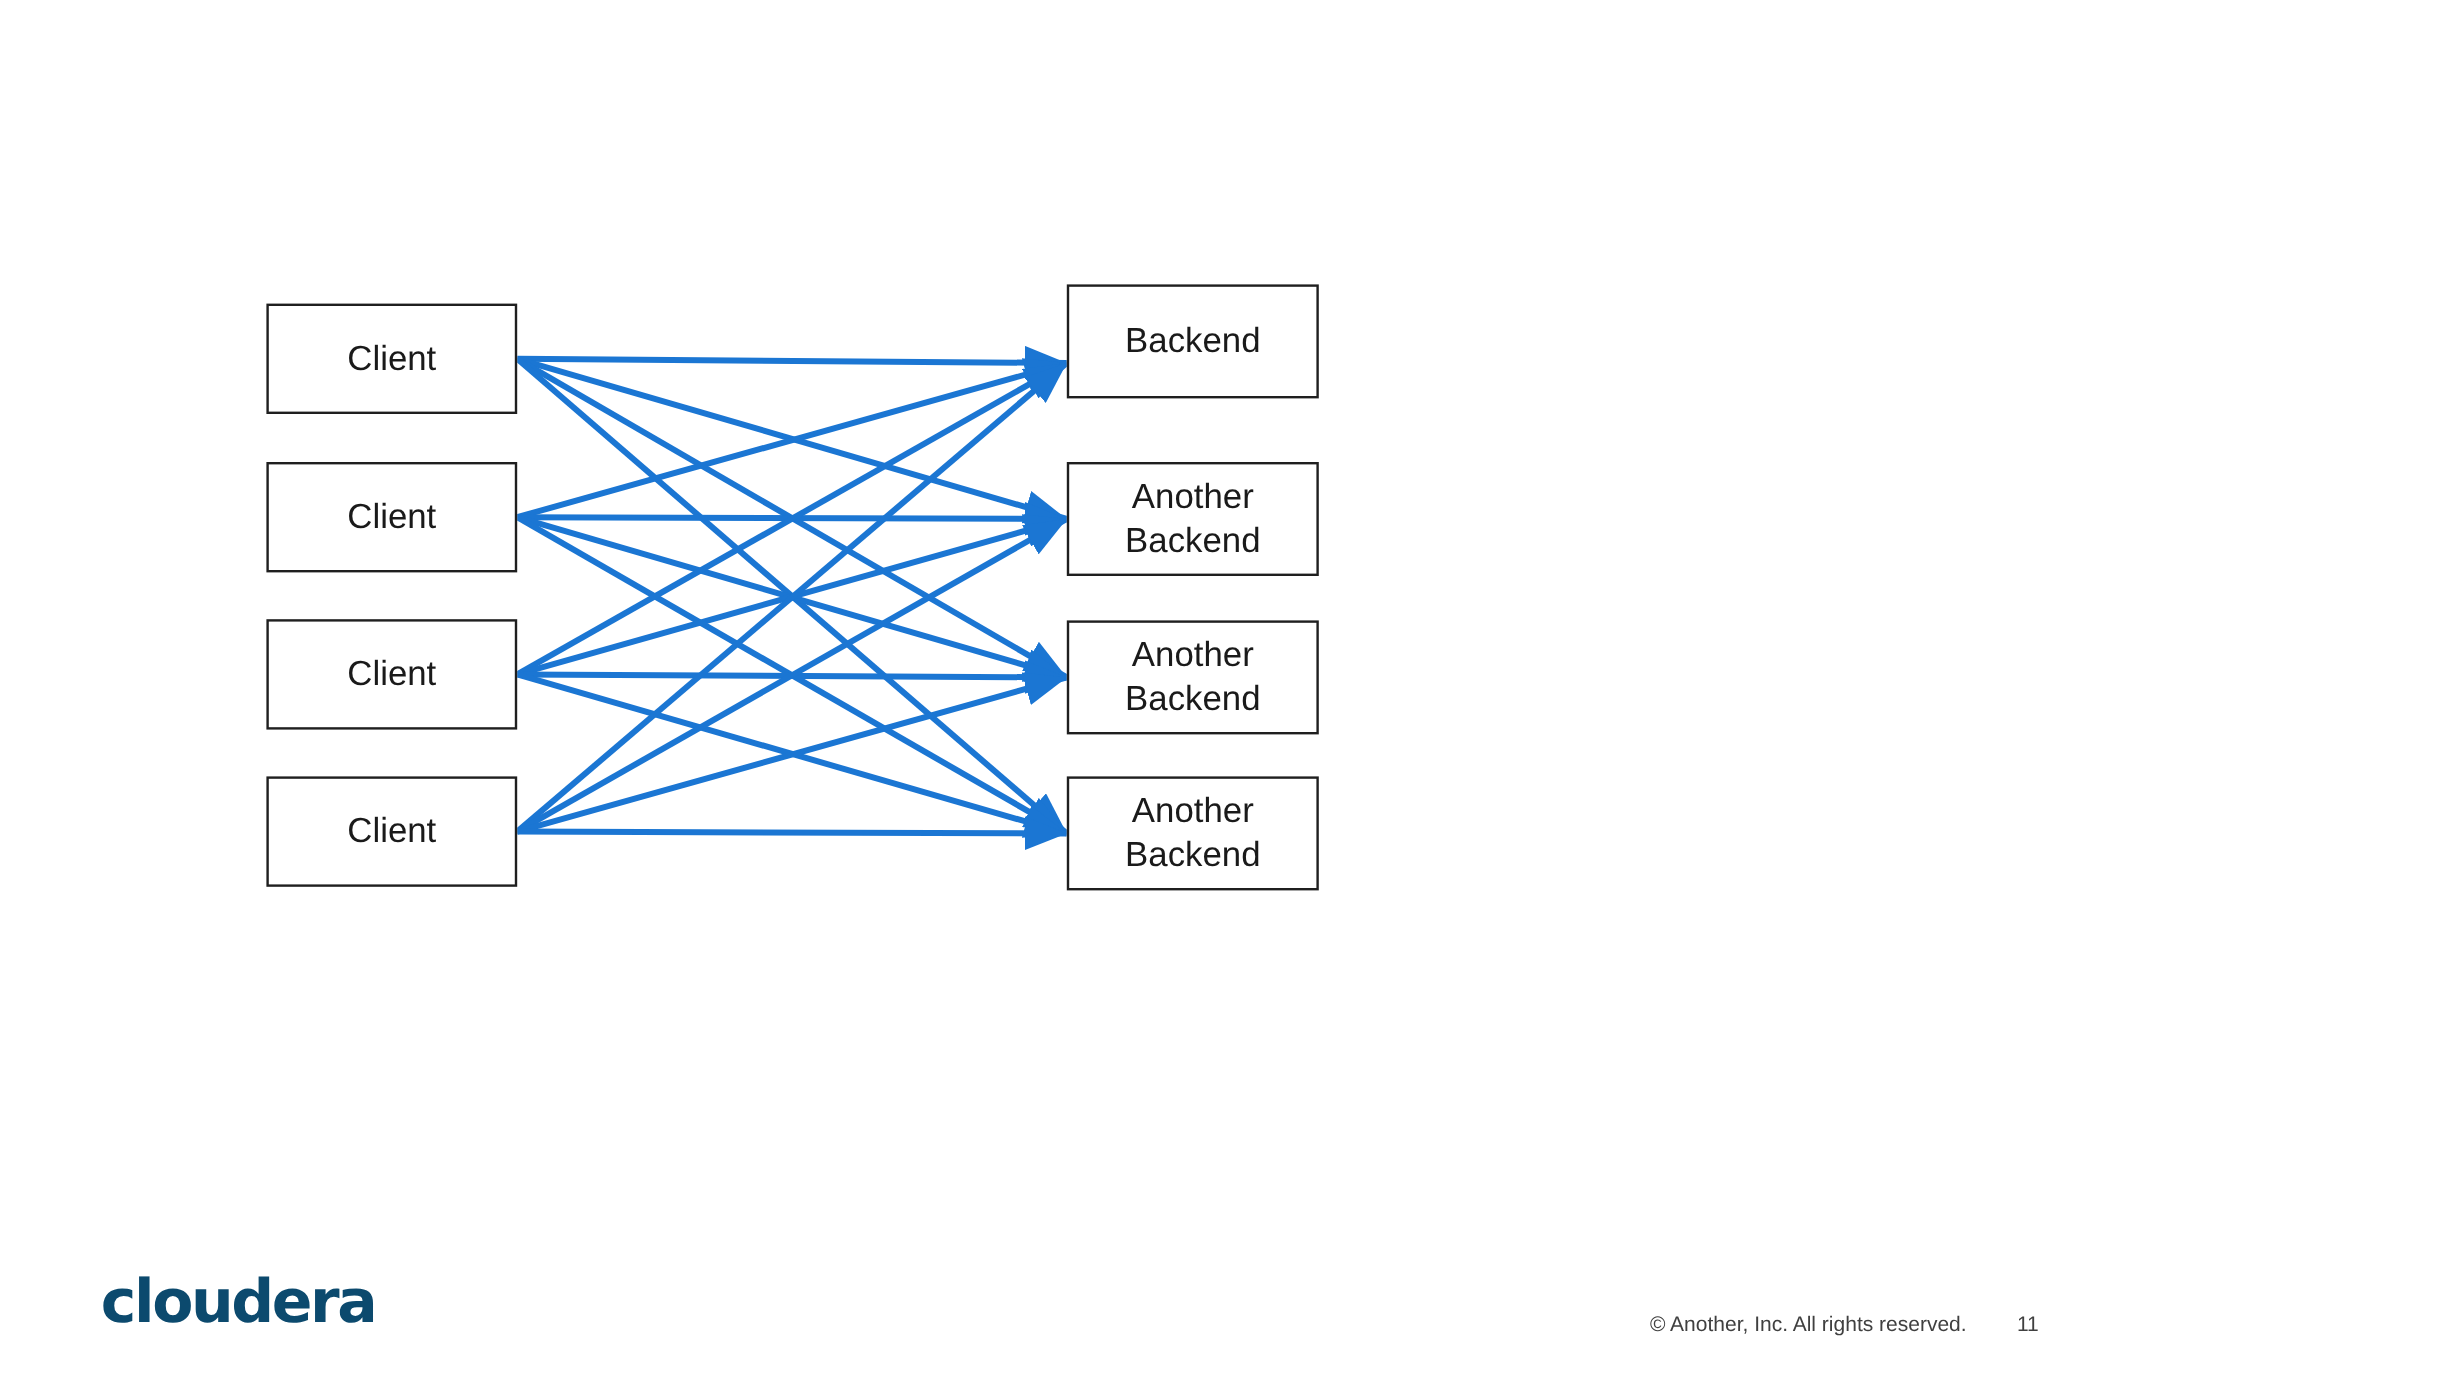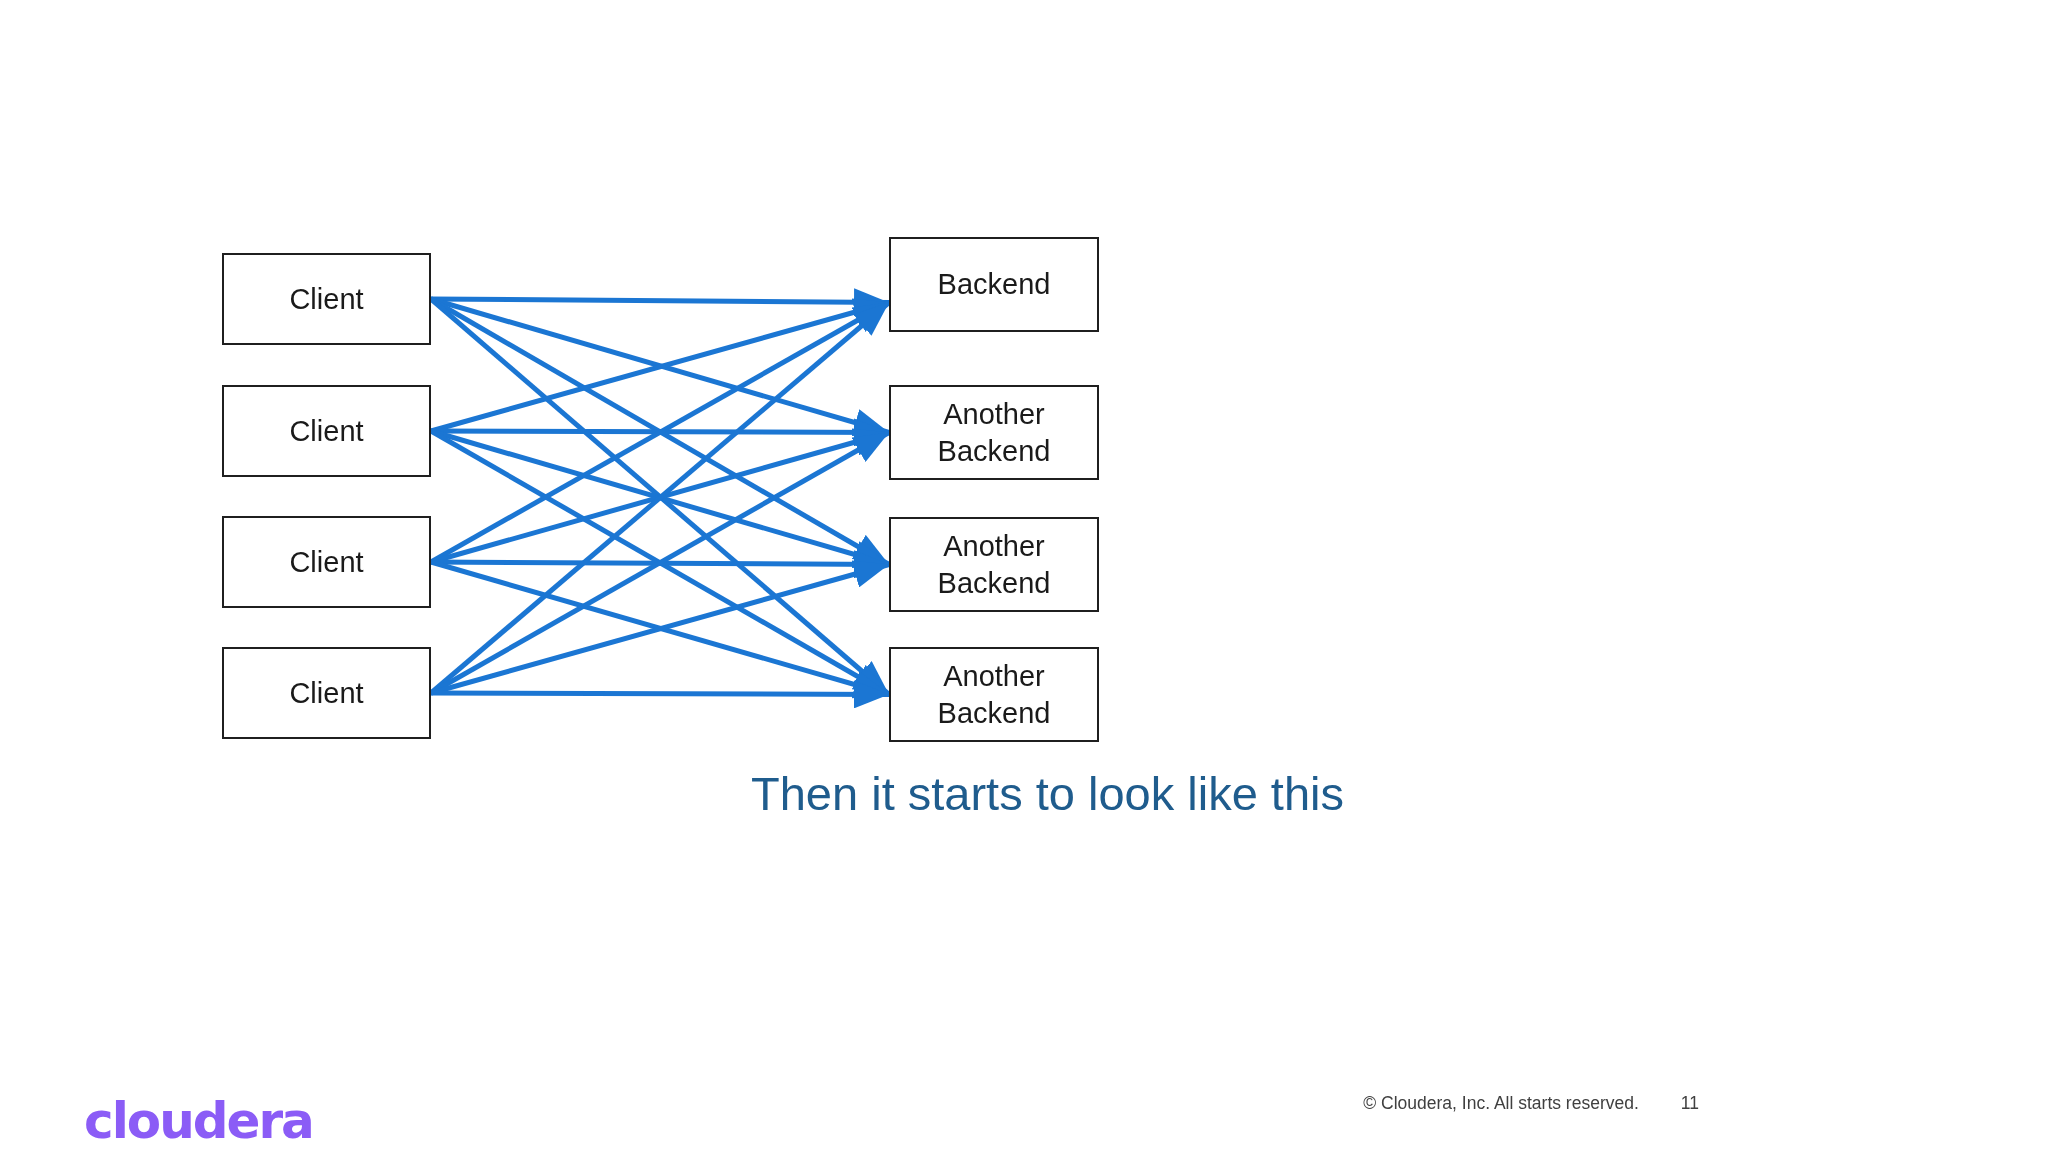--- a/index.html
+++ b/index.html
@@ -100,22 +100,21 @@
       <div class="node" style="left: 222px; top: 253px; width: 209px; height: 92px;">Client</div>
       <div class="node" style="left: 222px; top: 385px; width: 209px; height: 92px;">Client</div>
       <div class="node" style="left: 222px; top: 516px; width: 209px; height: 92px;">Client</div>
       <div class="node" style="left: 222px; top: 647px; width: 209px; height: 92px;">Client</div>
       <div class="node" style="left: 889px; top: 237px; width: 210px; height: 95px;">Backend</div>
       <div class="node" style="left: 889px; top: 385px; width: 210px; height: 95px;">Another Backend</div>
       <div class="node" style="left: 889px; top: 517px; width: 210px; height: 95px;">Another Backend</div>
       <div class="node" style="left: 889px; top: 647px; width: 210px; height: 95px;">Another Backend</div>
     </div>
 
-  <div class="caption" style="color: rgb(31, 92, 141);">Then it starts to look like this</div>
 
-  <div class="footer-logo" style="color: #8b5cf6; margin-top: 36px;">cloudera</div>
+  <div class="footer-logo" style="color: #0c4a6e;">cloudera</div>
 
   <div class="footer-right" style="color: rgb(64, 64, 64);">
-    <span>© Cloudera, Inc. All starts reserved.</span>
+    <span>© Another, Inc. All rights reserved.</span>
     <span>11</span>
   </div>
 
 </div>
 
 </body></html>

